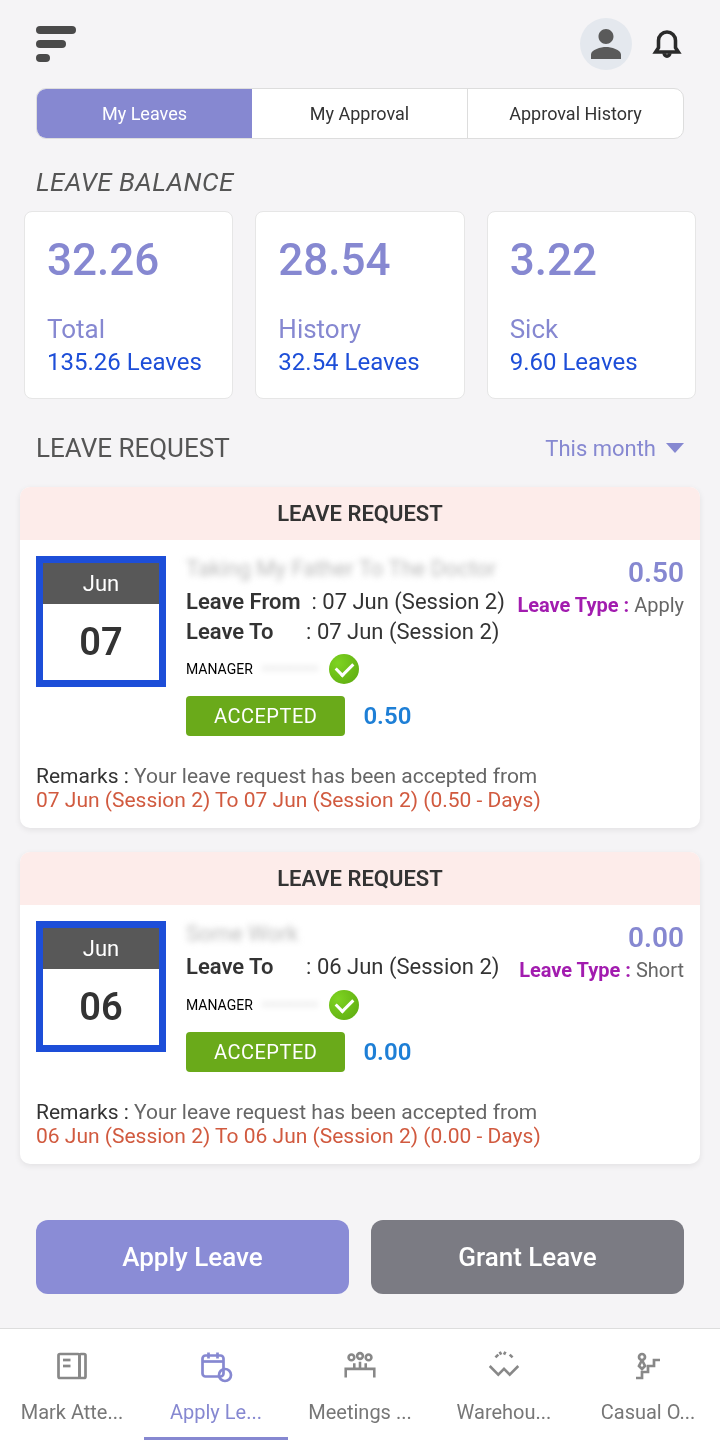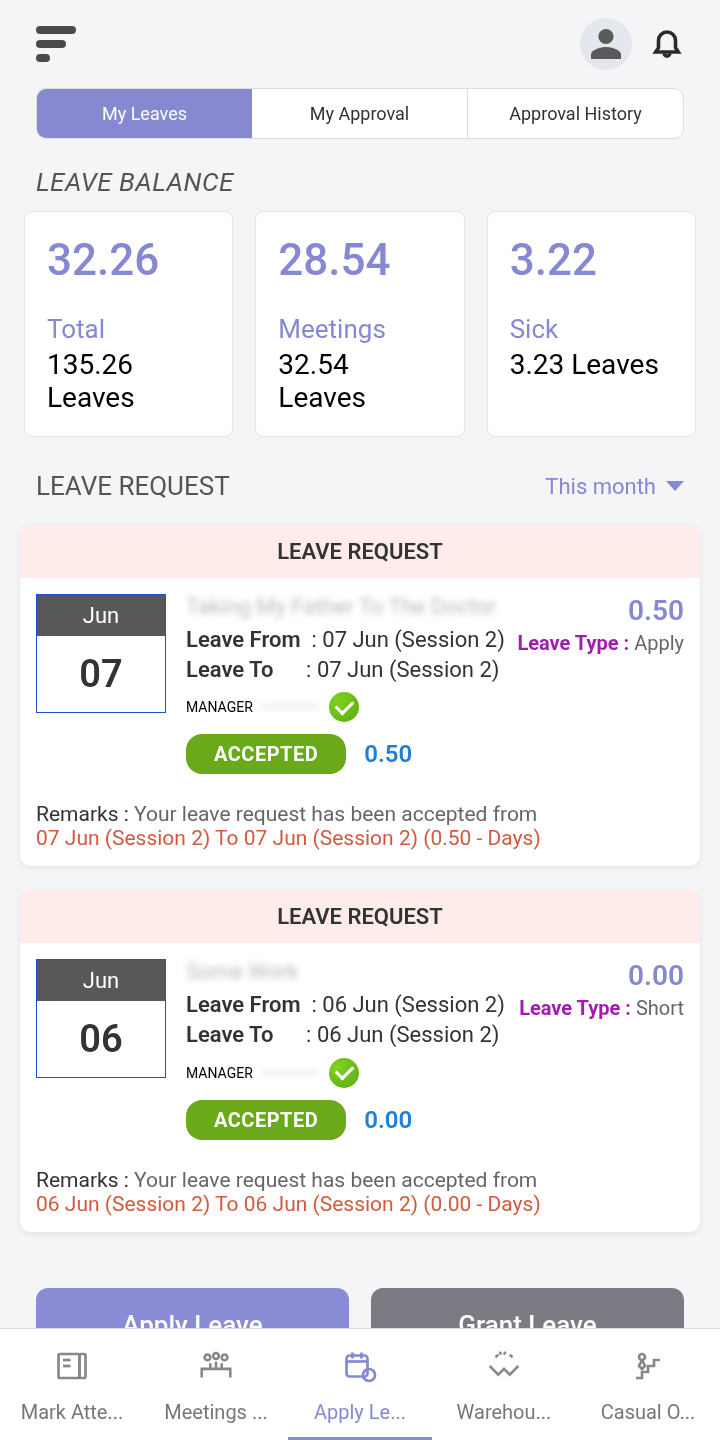--- a/index.html
+++ b/index.html
@@ -20,48 +20,48 @@
   .tab { flex:1; text-align:center; padding:14px 0; font-size:18px; color:#333; border-right:1px solid #ddd; cursor:pointer;}
   .tab:last-child{border-right:none;}
   .tab.active { background:#8688d1; color:#fff; border-right:none;}
   
   .section-title { margin:28px 36px 14px 36px; font-size:26px; color:#555; letter-spacing:0.5px;font-style:italic;}
   
   .balance-row { display:flex; gap:22px; padding:0 24px;}
   .balance-card { flex:1; background:#fff; border:1px solid #e6e6e6; border-radius:8px; padding:22px;}
   .balance-value { font-size:44px; color:#8688d1; font-weight:500; margin-bottom:28px;}
   .balance-label { font-size:26px; color:#8688d1; margin-bottom:4px;}
-  .balance-sub { font-size:28px; color:#000000;}
+  .balance-sub { font-size:24px; color:#1d4ed8;}
   
   .request-header { display:flex; justify-content:space-between; align-items:center; margin:34px 36px 14px 36px;}
   .request-header .title{ font-size:26px; color:#555;}
   .filter { display:flex; align-items:center; gap:10px; color:#8688d1; font-size:22px;justify-content:space-between;}
   .filter .caret { width:0; height:0; border-left:9px solid transparent; border-right:9px solid transparent; border-top:10px solid #8688d1;}
   
   .leave-card { margin:24px 20px 0 20px; background:#fff; border-radius:10px; box-shadow:0 2px 6px rgba(0,0,0,0.08); overflow:hidden;}
   .leave-card-header { background:#fdecea; text-align:center; padding:14px 0; font-size:22px; font-weight:600; color:#333;}
   .leave-card-body { display:flex; padding:16px;}
-  .date-box { width:130px; border:1px solid #1d4ed8; margin-right:20px; align-self:flex-start;}
+  .date-box { width:130px; border:7px solid #1d4ed8; margin-right:20px; align-self:flex-start;}
   .date-month { background:#585858; color:#fff; text-align:center; padding:8px 0; font-size:22px;}
   .date-day { text-align:center; font-size:38px; font-weight:600; padding:16px 0; color:#333;}
   .leave-details { flex:1;}
   .top-row { display:flex; justify-content:space-between; align-items:flex-start;}
   .reason { font-size:22px; color:#bbb; filter:blur(3px); margin-bottom:6px;}
   .amount { font-size:28px; color:#8688d1; font-weight:600;}
   .kv { font-size:22px; color:#333; line-height:1.35;}
   .kv b{font-weight:600;}
   .leave-type-row { text-align:right; font-size:20px; margin-top:4px;}
   .leave-type-row b{color:#a21caf;}
   .leave-type-row span{color:#666;}
   .mgr-row{ display:flex; align-items:center; gap:10px; font-size:14px; margin-top:8px;}
   .mgr-name{filter:blur(3px); letter-spacing:2px;}
   .check-circle{width:30px; height:30px; border-radius:50%; background:radial-gradient(circle at 30% 30%, #7ed321, #5ba80f); display:flex; align-items:center; justify-content:center;}
   .check-circle::after{content:""; width:14px; height:8px; border-left:3px solid #fff; border-bottom:3px solid #fff; transform:rotate(-45deg); margin-top:-4px;}
   .status-row{display:flex; align-items:center; gap:18px; margin-top:12px;}
-  .status-badge{background:#6aaa1a; color:#fff; font-size:20px; font-weight:700; padding:8px 28px; border-radius:16px; letter-spacing:0.5px;}
+  .status-badge{background:#6aaa1a; color:#fff; font-size:20px; font-weight:400; padding:8px 28px; border-radius:4px; letter-spacing:0.5px;}
   .status-amount{color:#1e7fd6; font-size:24px; font-weight:600;}
   .remarks{font-size:21px; color:#666; margin:12px 16px 16px 16px;}
   .remarks .lbl{color:#333;}
   .remarks .hl{color:#d15a3f;}
   
   .action-row{display:flex; gap:22px; margin:56px 36px 0 36px;}
   .action-btn{flex:1; padding:22px 0; border-radius:12px; text-align:center; font-size:26px; color:#fff; font-weight:500;}
   .apply-btn{background:#8a8cd6;}
   .grant-btn{background:#7b7b83;}
   
@@ -106,27 +106,27 @@
 <div class="section-title">LEAVE BALANCE</div>
 
 <div class="balance-row">
   <div class="balance-card">
     <div class="balance-value">32.26</div>
     <div class="balance-label">Total</div>
     <div class="balance-sub">135.26 Leaves</div>
   </div>
   <div class="balance-card">
     <div class="balance-value">28.54</div>
-    <div class="balance-label">Meetings</div>
+    <div class="balance-label">History</div>
     <div class="balance-sub">32.54 Leaves</div>
   </div>
   <div class="balance-card">
     <div class="balance-value">3.22</div>
     <div class="balance-label">Sick</div>
-    <div class="balance-sub">3.23 Leaves</div>
+    <div class="balance-sub">9.60 Leaves</div>
   </div>
 </div>
 
 <div class="request-header">
   <div class="title">LEAVE REQUEST</div>
   <div class="filter">
     <span>This month</span>
     <span class="caret"></span>
   </div>
 </div>
@@ -172,21 +172,20 @@
   <div class="leave-card-header">LEAVE REQUEST</div>
   <div class="leave-card-body">
     <div class="date-box">
       <div class="date-month">Jun</div>
       <div class="date-day">06</div>
     </div>
     <div class="leave-details">
       <div class="top-row">
         <div style="flex:1">
           <div class="reason">Some Work</div>
-          <div class="kv"><b>Leave From</b> &nbsp;: <span>06 Jun (Session 2)</span></div>
           <div class="kv"><b>Leave To</b> &nbsp;&nbsp;&nbsp;&nbsp;&nbsp;: <span>06 Jun (Session 2)</span></div>
         </div>
         <div style="text-align:right">
           <div class="amount">0.00</div>
           <div class="leave-type-row"><b>Leave Type :</b> <span>Short</span></div>
         </div>
       </div>
       <div class="mgr-row">
         <span>MANAGER</span>
         <span class="mgr-name">··········</span>
@@ -214,45 +213,45 @@
   <div class="nav-item">
     <div class="nav-icon">
         <svg width="36" height="36" viewBox="0 0 24 24">
           <rect x="3" y="4" width="14" height="16" rx="1"></rect>
           <rect x="17" y="4" width="4" height="16" rx="1"></rect>
           <line x1="6" y1="8" x2="11" y2="8"></line>
           <line x1="6" y1="12" x2="11" y2="12"></line>
         </svg>
       </div>
     <span>Mark Atte...</span>
+  </div>
+  <div class="nav-item active">
+    <div class="nav-icon">
+        <svg width="36" height="36" viewBox="0 0 24 24">
+          <rect x="3" y="5" width="14" height="14" rx="2"></rect>
+          <line x1="3" y1="9" x2="17" y2="9"></line>
+          <line x1="7" y1="3" x2="7" y2="7"></line>
+          <line x1="13" y1="3" x2="13" y2="7"></line>
+          <circle cx="18" cy="18" r="4"></circle>
+        </svg>
+      </div>
+    <span>Apply Le...</span>
   </div>
   <div class="nav-item">
     <div class="nav-icon">
         <svg width="40" height="36" viewBox="0 0 28 24">
           <circle cx="8" cy="6" r="2"></circle>
           <circle cx="14" cy="5" r="2"></circle>
           <circle cx="20" cy="6" r="2"></circle>
           <path d="M4 20v-6h20v6"></path>
           <path d="M10 14v-4M18 14v-4M14 14v-5"></path>
         </svg>
       </div>
     <span>Meetings ...</span>
   </div>
-  <div class="nav-item active">
-    <div class="nav-icon">
-        <svg width="36" height="36" viewBox="0 0 24 24">
-          <rect x="3" y="5" width="14" height="14" rx="2"></rect>
-          <line x1="3" y1="9" x2="17" y2="9"></line>
-          <line x1="7" y1="3" x2="7" y2="7"></line>
-          <line x1="13" y1="3" x2="13" y2="7"></line>
-          <circle cx="18" cy="18" r="4"></circle>
-        </svg>
-      </div>
-    <span>Apply Le...</span>
-  </div>
   <div class="nav-item">
     <div class="nav-icon">
         <svg width="40" height="36" viewBox="0 0 28 24">
           <path d="M4 12l6 6 4-4 4 4 6-6"></path>
           <path d="M8 6l2-2M20 6l-2-2M14 4l1-2M12 4l-1-2"></path>
         </svg>
       </div>
     <span>Warehou...</span>
   </div>
   <div class="nav-item">

